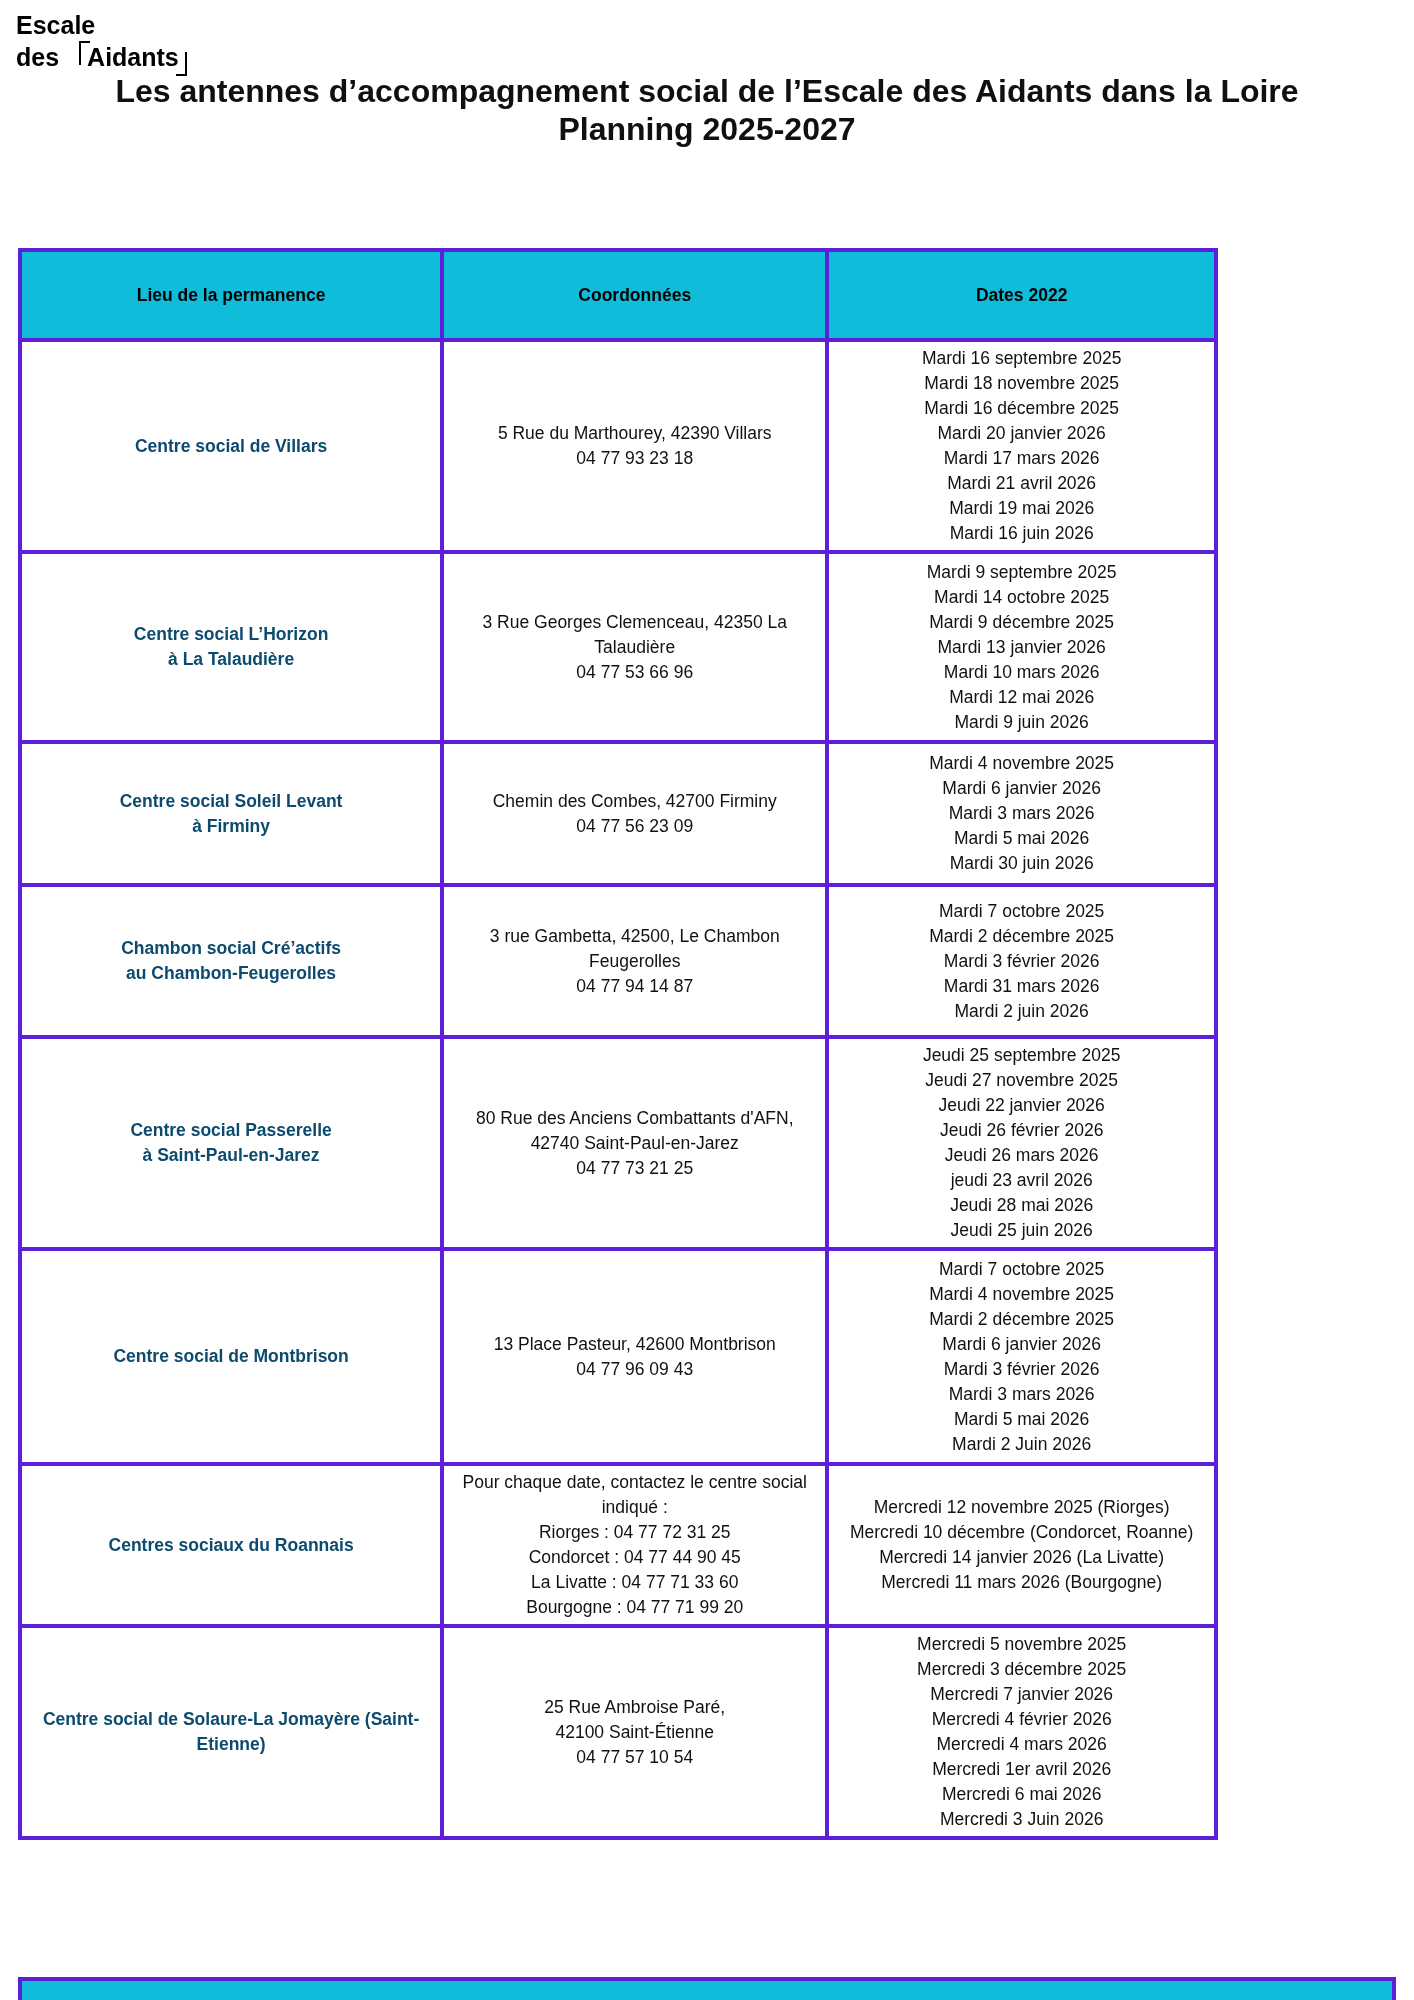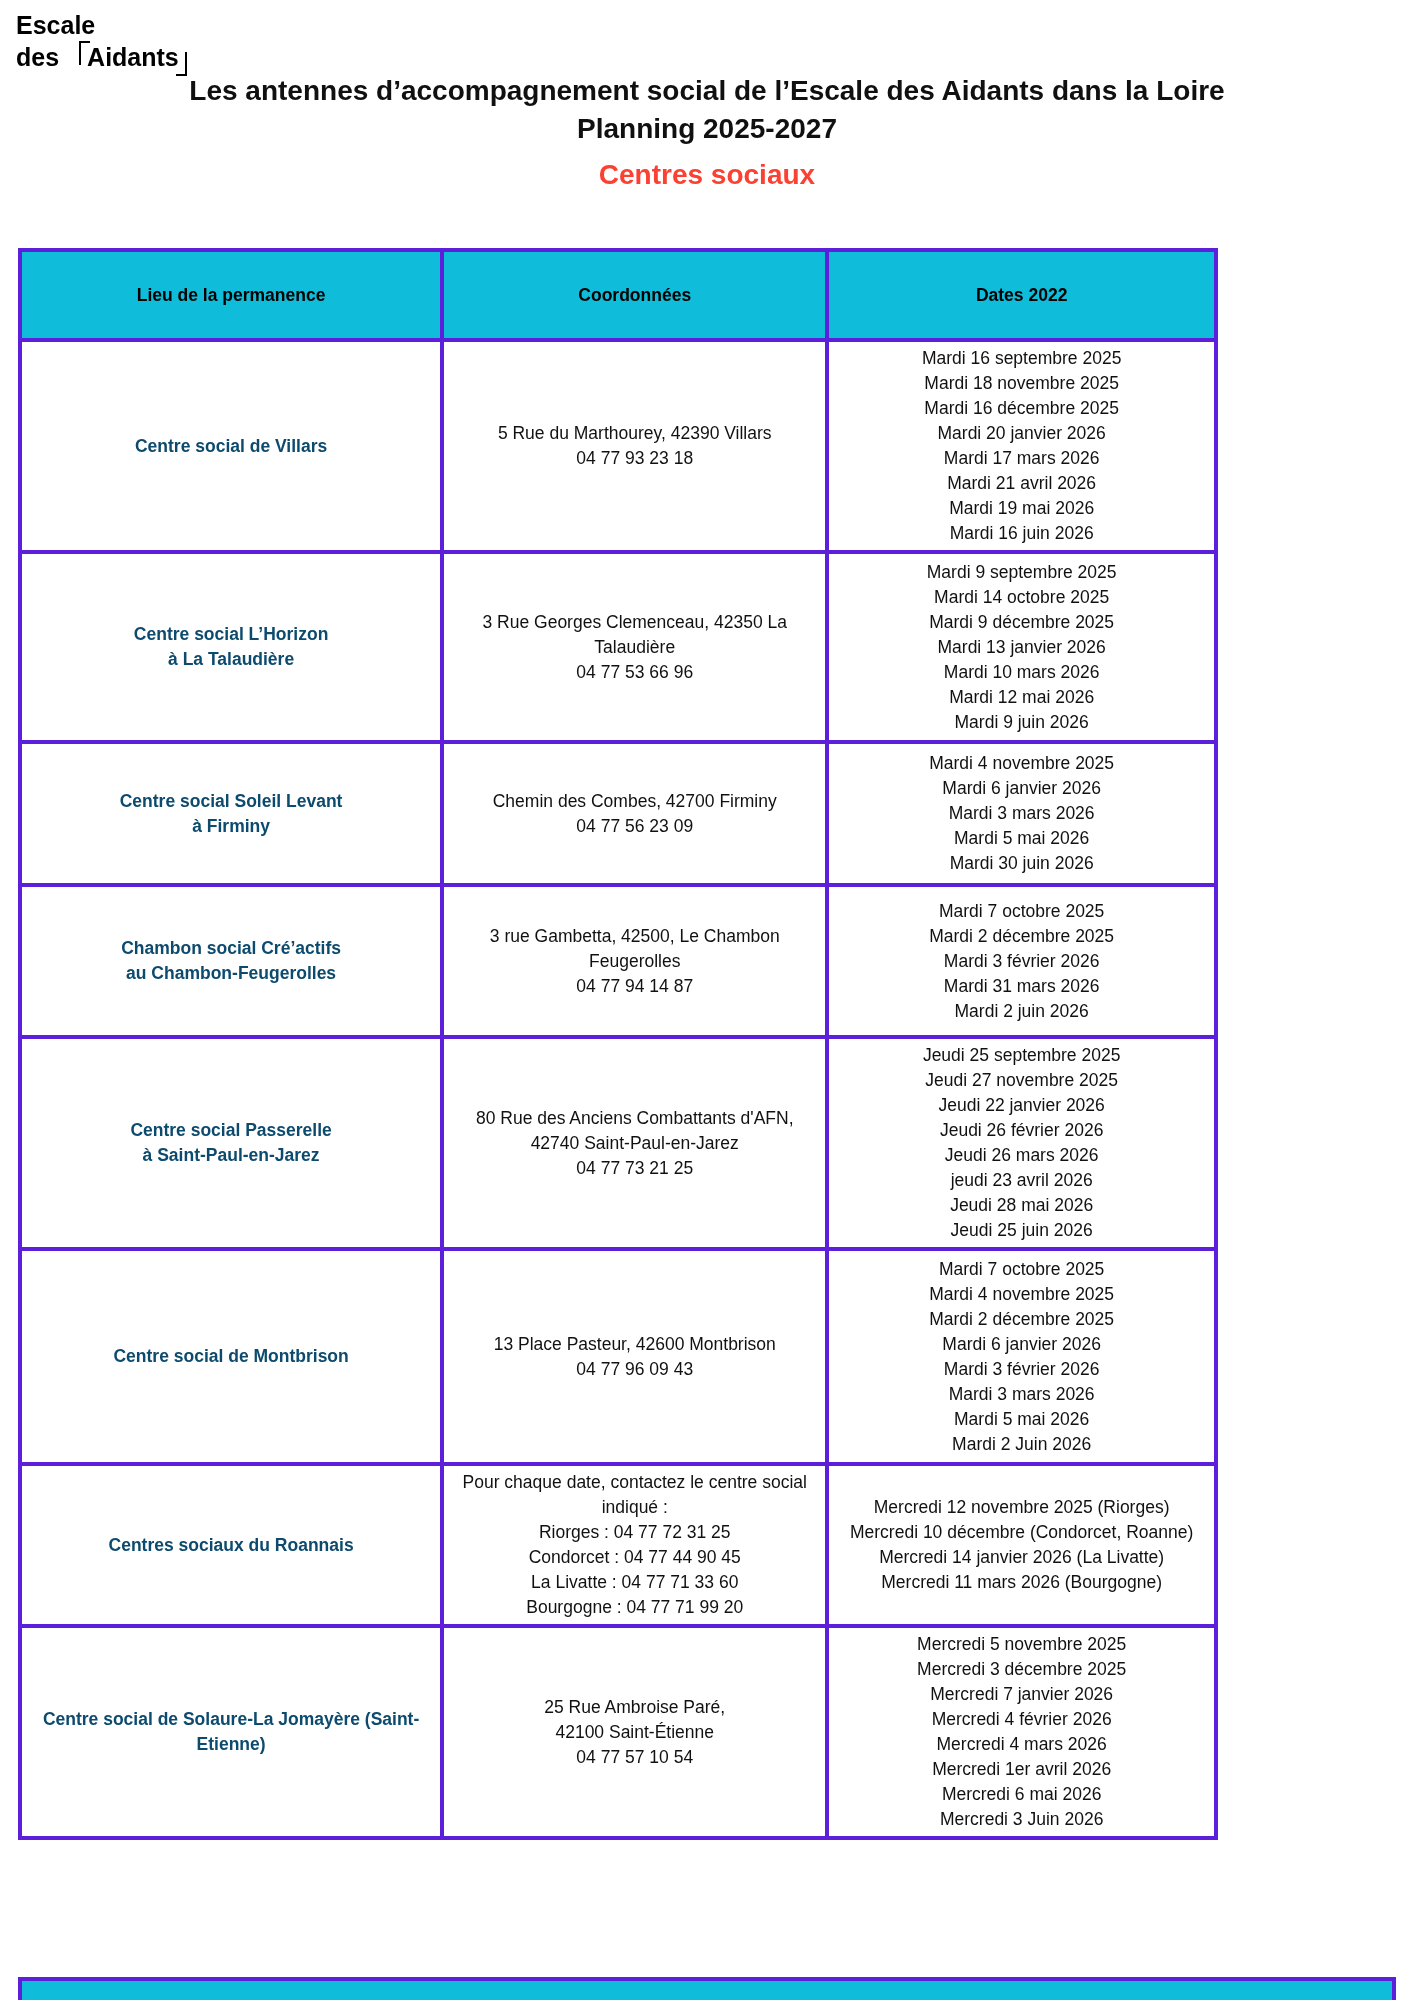--- a/index.html
+++ b/index.html
@@ -45,21 +45,21 @@
     border-right:2px solid #000;
     border-bottom:2px solid #000;
   }
   
   .titles{
     padding-top:72px;
     text-align:center;
   }
   .main-title{
     margin:0;
-    font-size:28px;
+    font-size:32px;
     line-height:38px;
     font-weight:700;
     color:#101010;
   }
   .subtitle{
     margin:11px 0 0 0;
     font-size:28px;
     line-height:32px;
     font-weight:700;
     color:#FA4132;
@@ -109,21 +109,20 @@
 <div class="page">
 
   <div class="logo">
     <div>Escale</div>
     <div class="row2"><span>des</span><span class="bracketed">Aidants</span></div>
   </div>
 
   <div class="titles">
     <h1 class="main-title">Les antennes d’accompagnement social de l’Escale des Aidants dans la Loire</h1>
     <h1 class="main-title">Planning 2025-2027</h1>
-    <h2 class="subtitle">Centres sociaux</h2>
   </div>
 
   <table class="schedule">
     <colgroup>
       <col style="width:35.3%">
       <col style="width:32.2%">
       <col style="width:32.5%">
     </colgroup>
     <thead>
       <tr>

